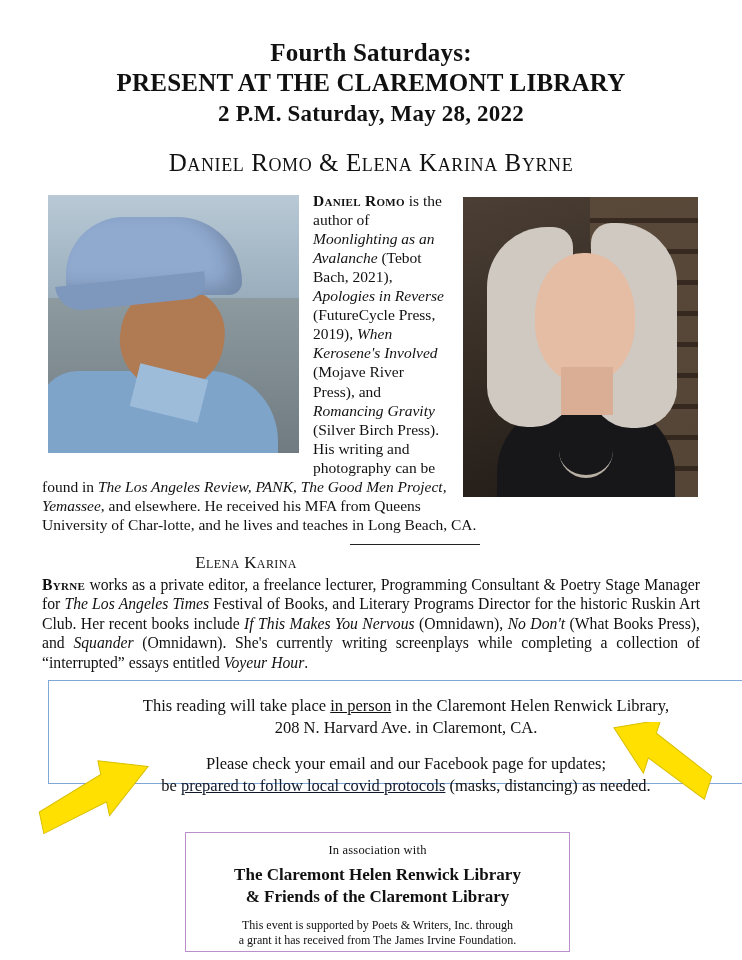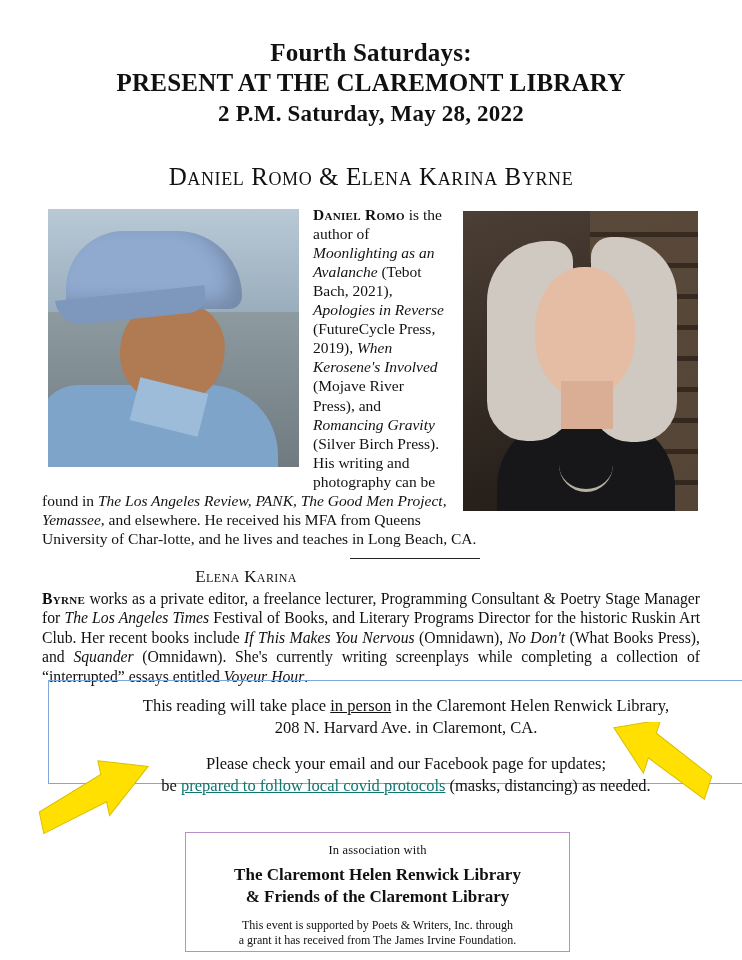--- a/index.html
+++ b/index.html
@@ -62,21 +62,21 @@
     letter-spacing: 0.2px;
     font-size: 17px;
   }
   .presenter .line2 .sc {
     font-variant: small-caps;
     font-weight: bold;
   }
 
   .poets {
     text-align: center;
-    margin-top: 34px;
+    margin-top: 20px;
     font-size: 25px;
     font-variant: small-caps;
     letter-spacing: 0.6px;
   }
 
   
   .bio-area {
     position: relative;
     margin-top: 14px;
     padding: 0 42px;
@@ -200,21 +200,21 @@
     width: 716px;
     height: 104px;
     border: 1px solid #7fa8d8;
     box-sizing: border-box;
     text-align: center;
     font-size: 16.5px;
     line-height: 1.35;
     padding-top: 14px;
   }
   .info-box .underline { text-decoration: underline; }
-  .info-box .linky { color: #0f766e; text-decoration: underline; }
+  .info-box .linky { color: #0f172a; text-decoration: underline; }
   .info-box .para2 { margin-top: 13px; }
 
   
   .sponsor-box {
     position: absolute;
     left: 185px;
     top: 832px;
     width: 385px;
     height: 120px;
     border: 1px solid #b98fc9;

